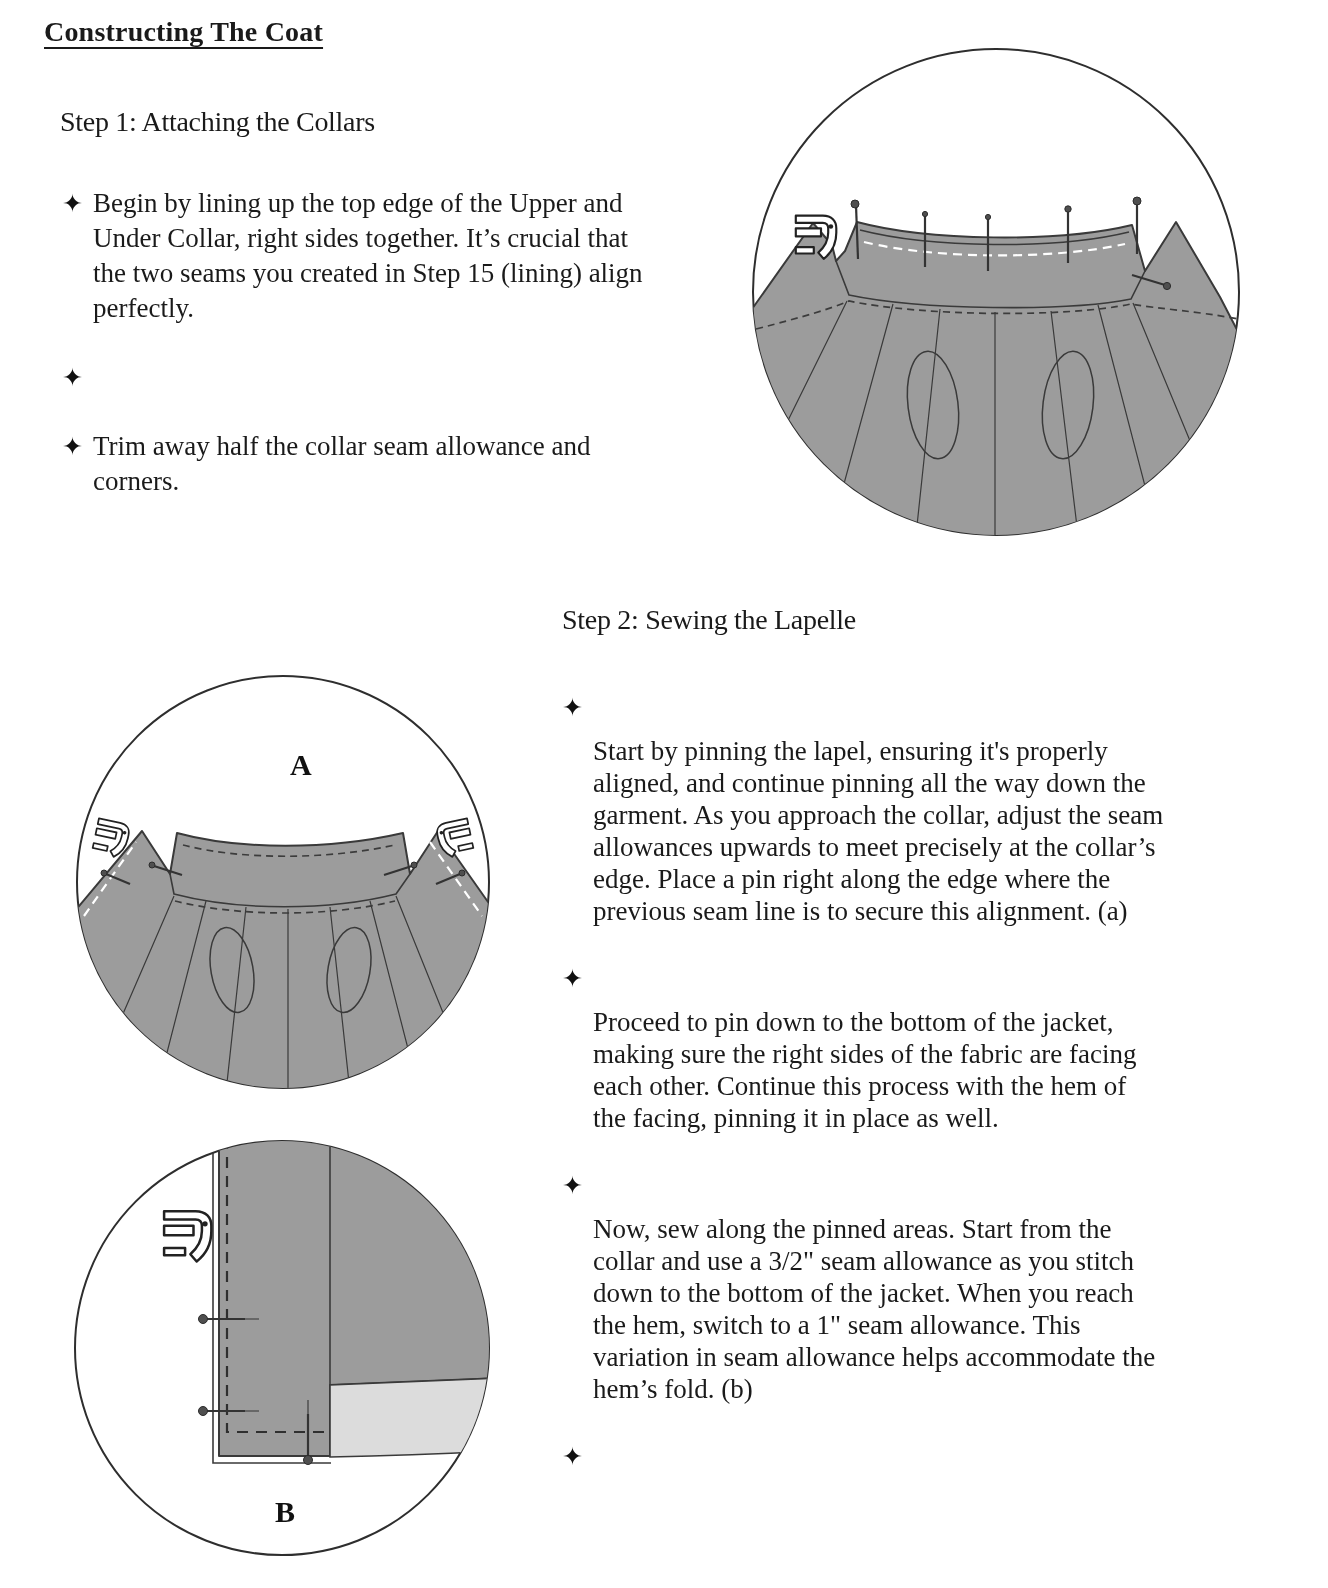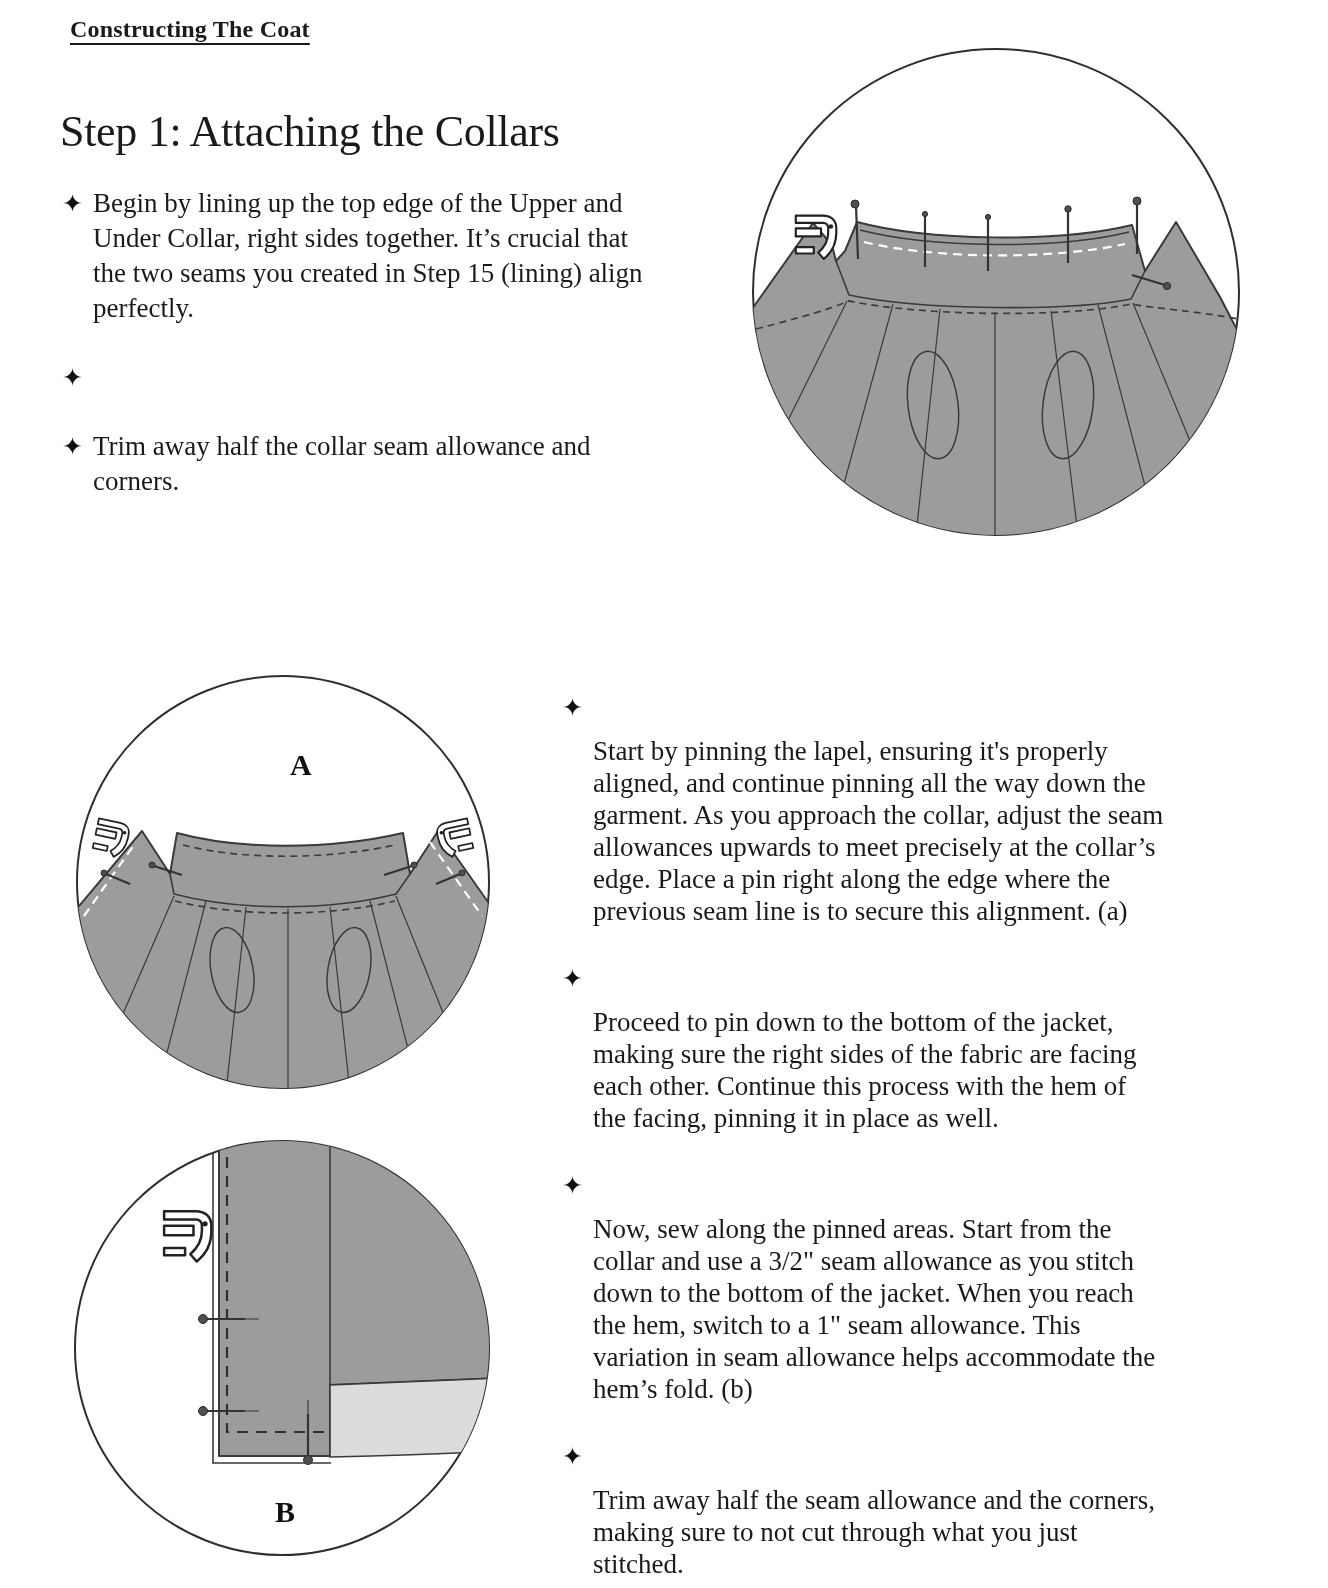--- a/index.html
+++ b/index.html
@@ -1,26 +1,26 @@
 <!DOCTYPE html>
 <html><head>
 <meta charset="utf-8">
 <style>
   html,body { margin:0; padding:0; background:#fff; }
   .page {
     position:relative; width:1328px; height:1588px; background:#ffffff;
     font-family:"Liberation Serif", serif; color:#1a1a1a; overflow:hidden;
   }
   .title {
-    position:absolute; left:70px; top:16px;
-    font-size:24px; font-weight:700;
+    position:absolute; left:44px; top:16px;
+    font-size:28px; font-weight:700;
     text-decoration:underline; text-underline-offset:6px; text-decoration-thickness:2px;
     letter-spacing:0.2px;
   }
-  .h-step { position:absolute; font-size:44px; font-weight:400; letter-spacing:-0.3px;text-align:right; }
+  .h-step { position:absolute; font-size:28px; font-weight:400; letter-spacing:-0.3px;text-align:right; }
   #step1-heading { left:60px; top:106px; }
   #step2-heading { left:562px; top:604px; }
 
   .bullets { position:absolute; list-style:none; margin:0; padding:0; }
   #step1-list { left:62px; top:186px; width:690px; }
   #step2-list { left:562px; top:690px; width:716px; }
   .bullets li { display:flex; margin-bottom:34px; }
   .star {
     flex:0 0 31px; width:31px;
     font-family:"DejaVu Sans", sans-serif;
@@ -81,20 +81,21 @@
     <li>
       <span class="star">✦</span>
     </li>
     <li>
       <span class="star">✦</span>
       <span class="btext">Trim away half the collar seam allowance and
 corners.</span>
     </li>
   </ul>
 
+  <div class="h-step" id="step2-heading">Step 2: Sewing the Lapelle</div>
 
   <ul class="bullets" id="step2-list">
     <li>
       <span class="star">✦</span>
       <span class="btext">Start by pinning the lapel, ensuring it's properly
 aligned, and continue pinning all the way down the
 garment. As you approach the collar, adjust the seam
 allowances upwards to meet precisely at the collar’s
 edge. Place a pin right along the edge where the
 previous seam line is to secure this alignment. (a)</span>
@@ -110,23 +111,20 @@
       <span class="star">✦</span>
       <span class="btext">Now, sew along the pinned areas. Start from the
 collar and use a 3/2" seam allowance as you stitch
 down to the bottom of the jacket. When you reach
 the hem, switch to a 1" seam allowance. This
 variation in seam allowance helps accommodate the
 hem’s fold. (b)</span>
     </li>
     <li>
       <span class="star">✦</span>
-      <span class="btext">Trim away half the seam allowance and the corners,
-making sure to not cut through what you just
-stitched.</span>
     </li>
   </ul>
 
   <svg class="fig" id="fig1" width="496" height="494" viewBox="0 0 496 494">
     <defs>
         <clipPath id="clip1">
           <circle cx="248" cy="247" r="243"></circle>
         </clipPath>
       </defs>
     <circle class="figcircle" cx="248" cy="247" r="243"></circle>

